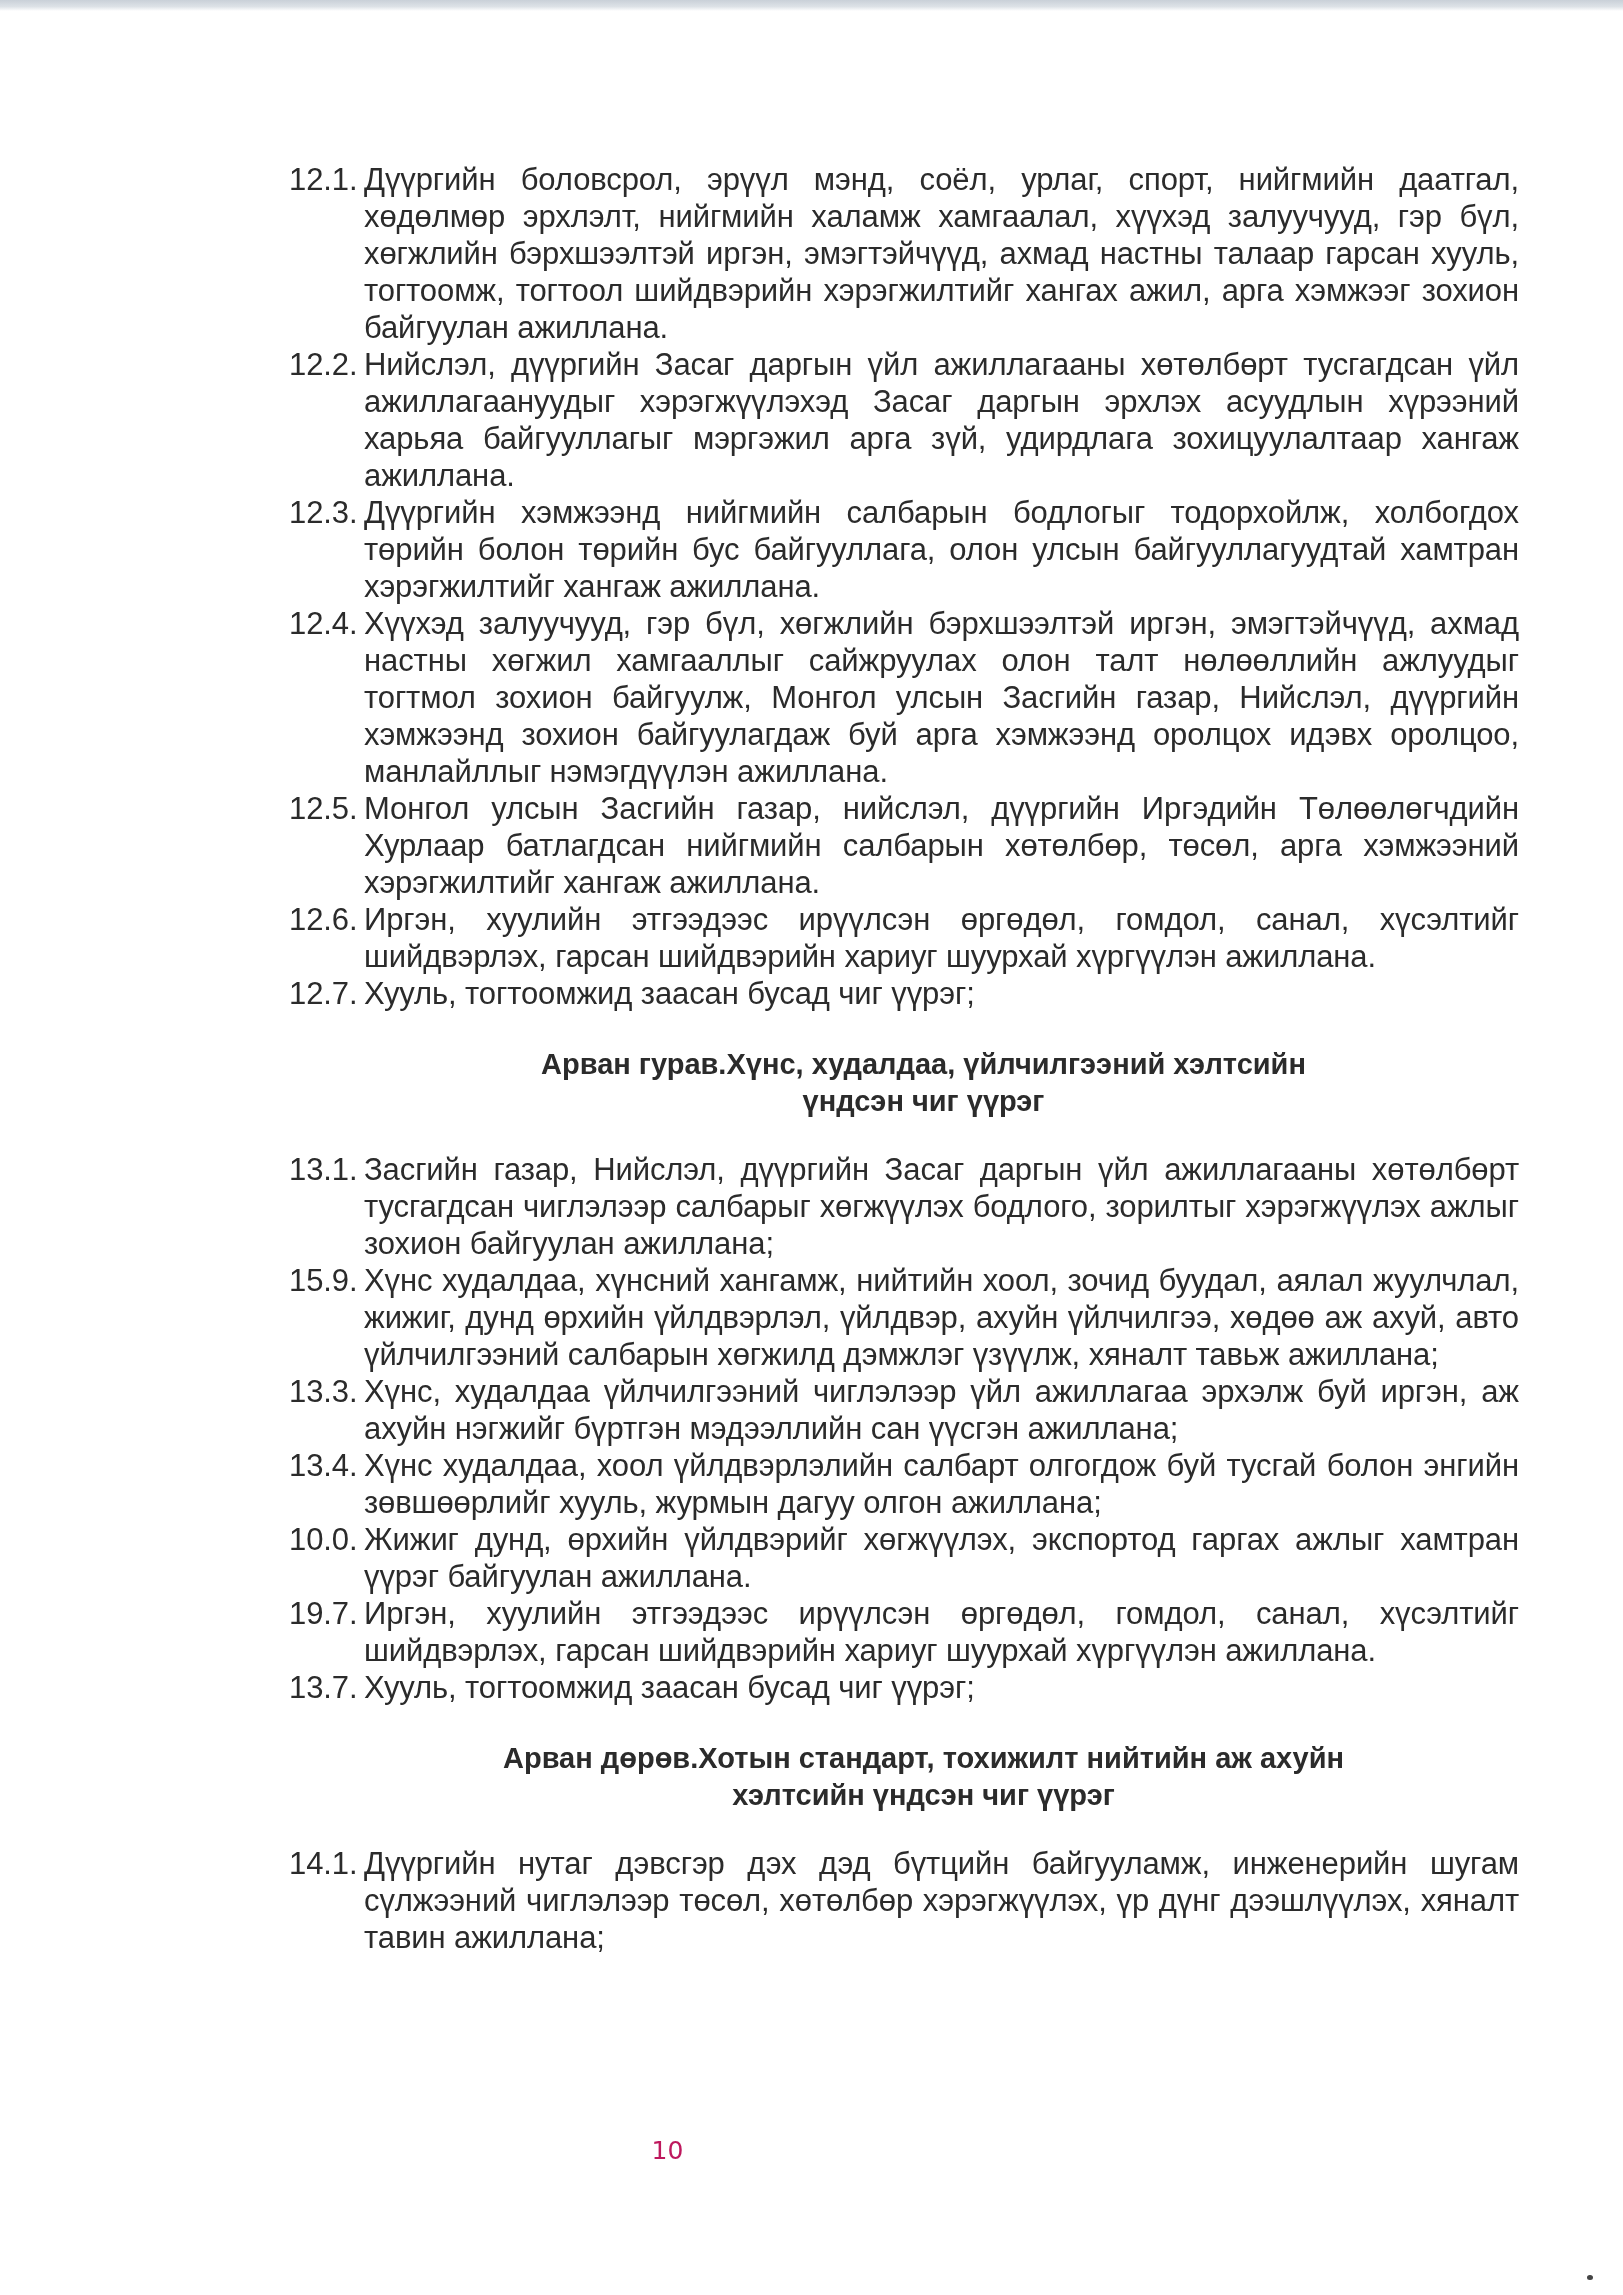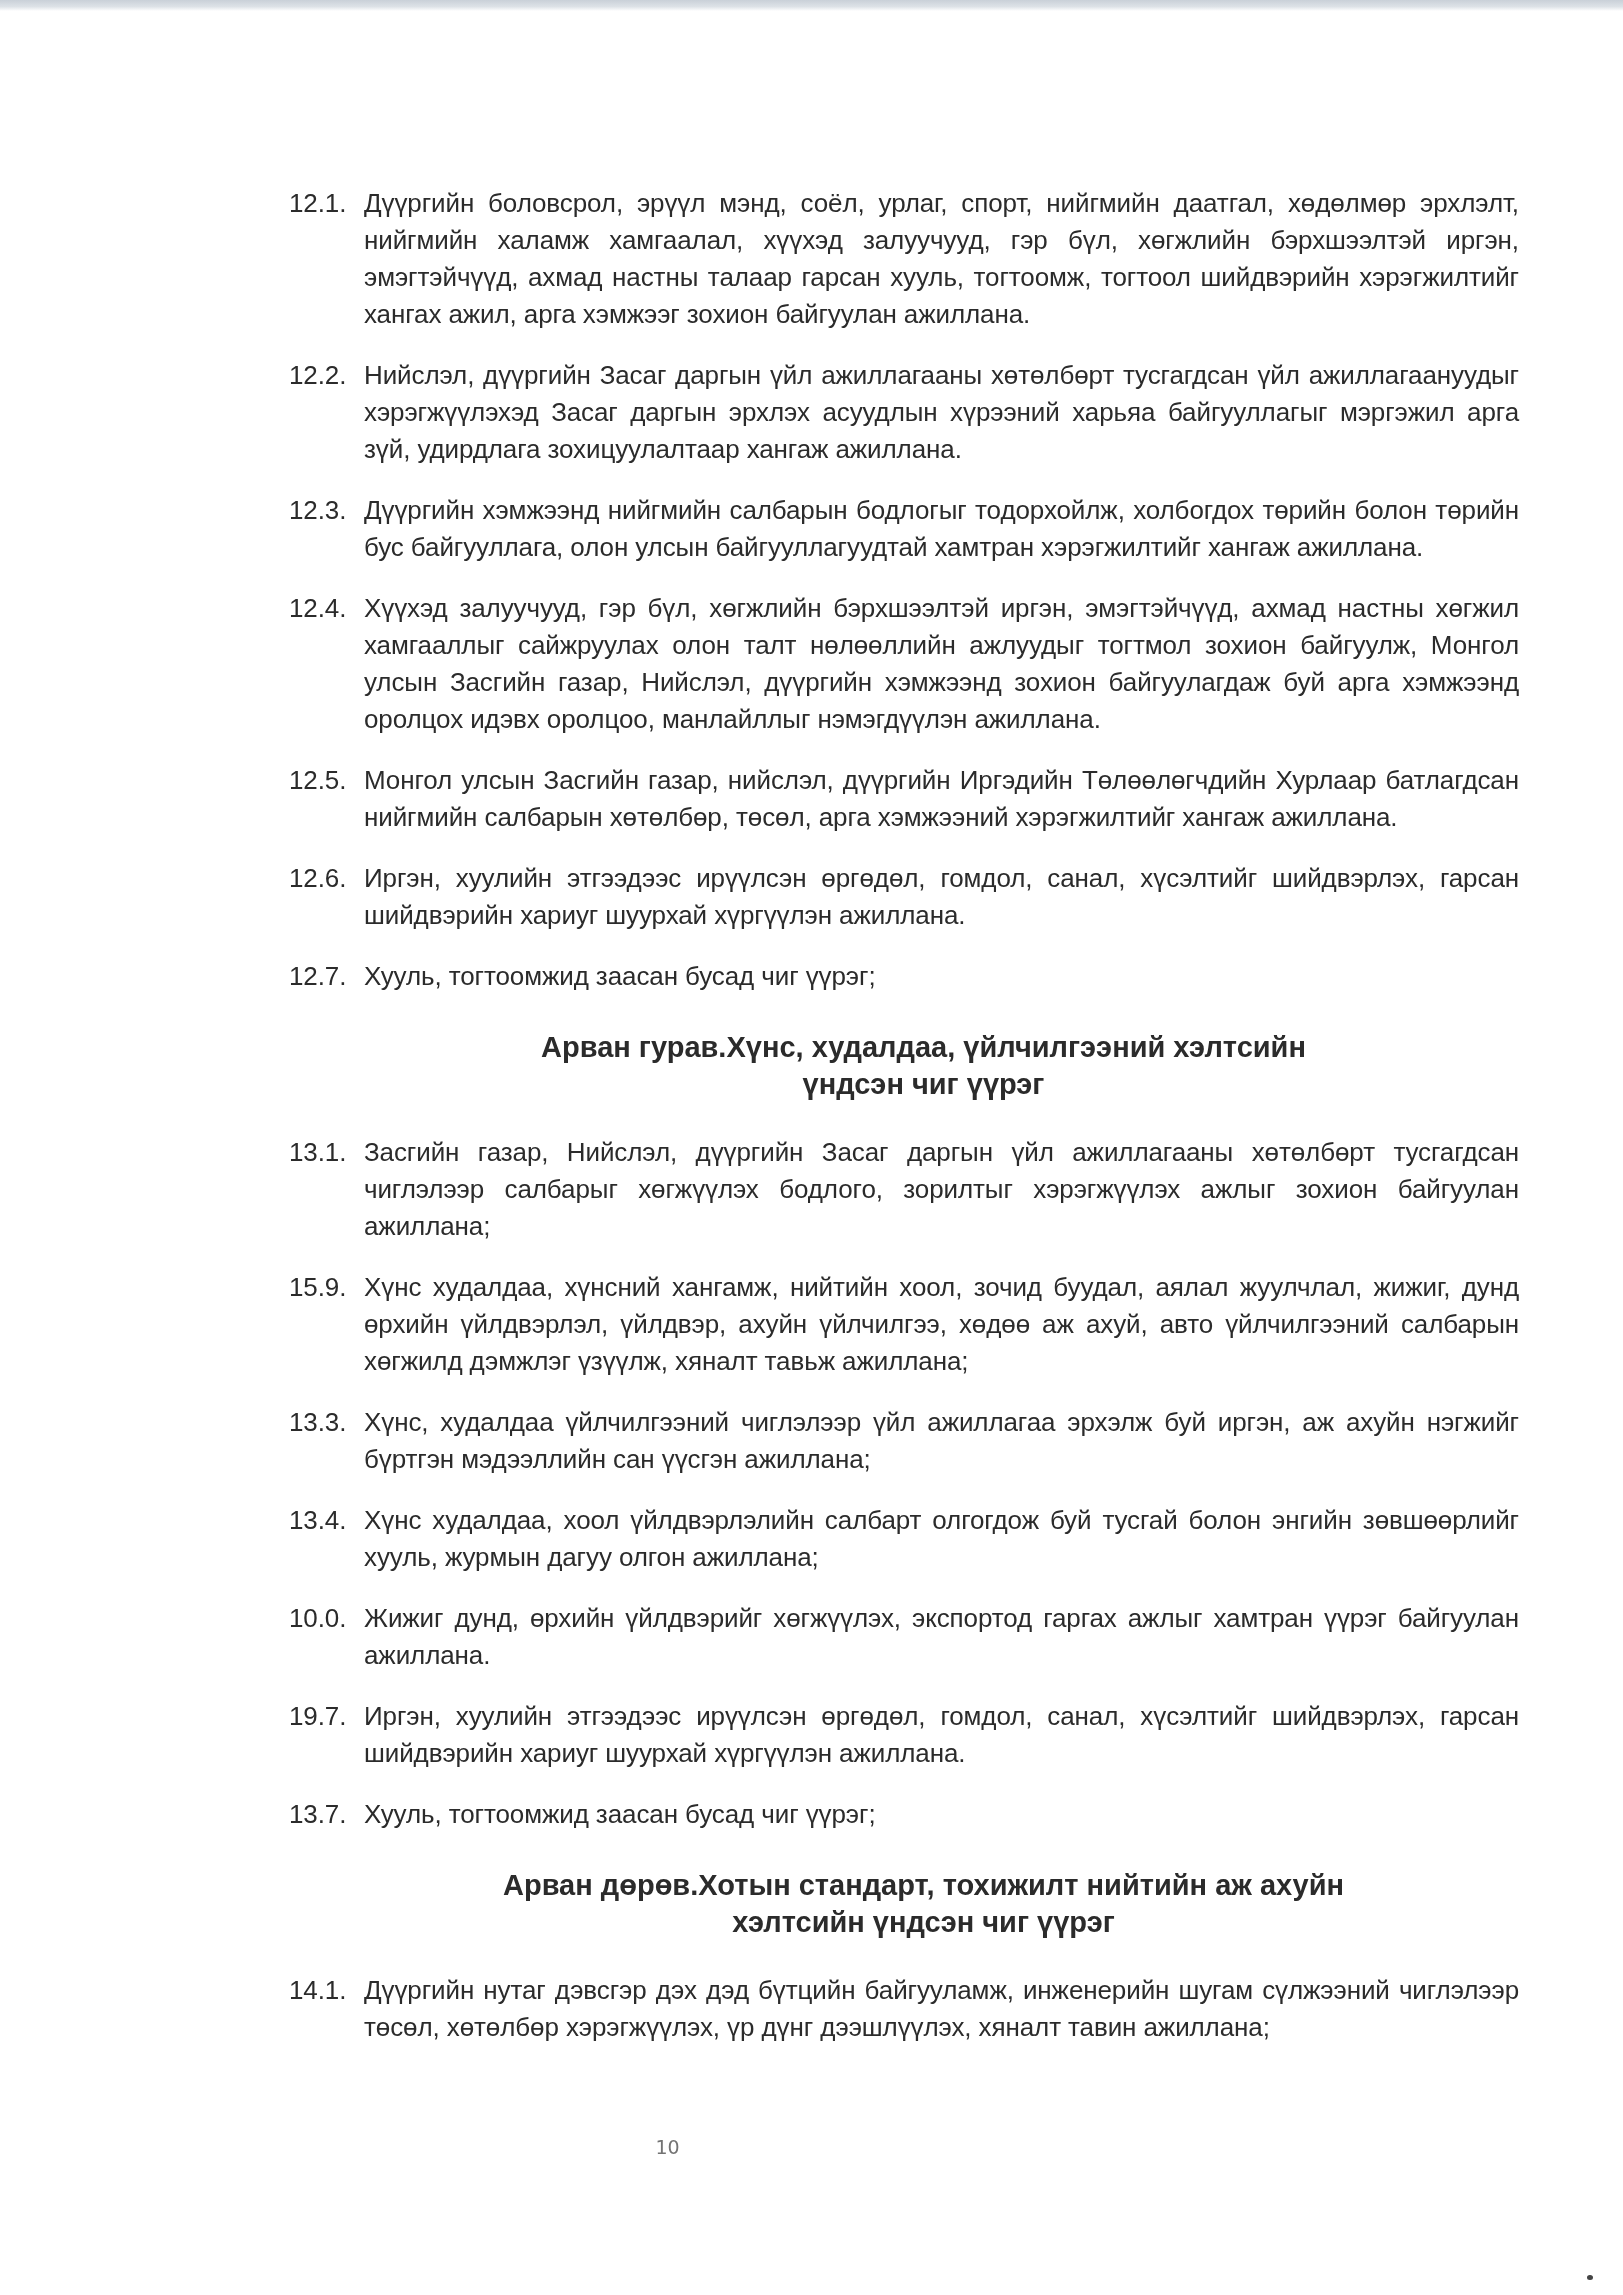--- a/index.html
+++ b/index.html
@@ -18,25 +18,24 @@
     }
     .page {
       position: absolute;
       left: 289px;
       top: 161px;
       width: 1230px;
     }
     .item {
       position: relative;
       padding-left: 75px;
-      font-size: 26px;
+      font-size: 31px;
       line-height: 37px;
       text-align: justify;
       letter-spacing: -0.1px;
-      margin-top: 24px;
     }
     .item .num {
       position: absolute;
       left: 0;
       top: 0;
     }
     .heading {
       text-align: center;
       font-weight: bold;
       font-size: 29px;
@@ -44,22 +43,22 @@
       margin: 34px 0 31px 0;
       padding-left: 39px;
     }
     .heading span { display: block; }
     .page-number {
       position: absolute;
       left: 0; width: 1335px;
       top: 2136px;
       text-align: center;
       font-family: "DejaVu Sans", sans-serif;
-      font-size: 19px;
-      color: #737373;
+      font-size: 25px;
+      color: #be185d;
     }
     .scan-dot {
       position: absolute;
       left: 1587px; top: 2275px;
       width: 5.9px; height: 5.2px;
       border-radius: 50%;
       background: #444;
     }
   </style>
 </head>

